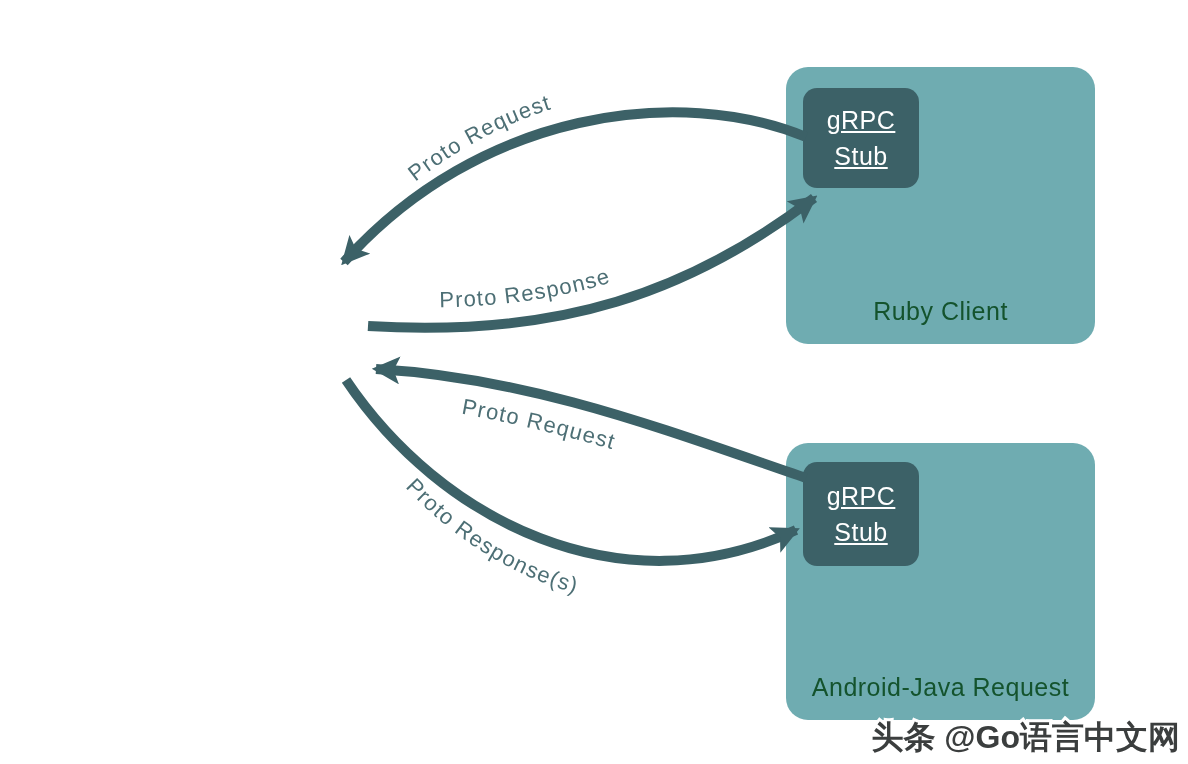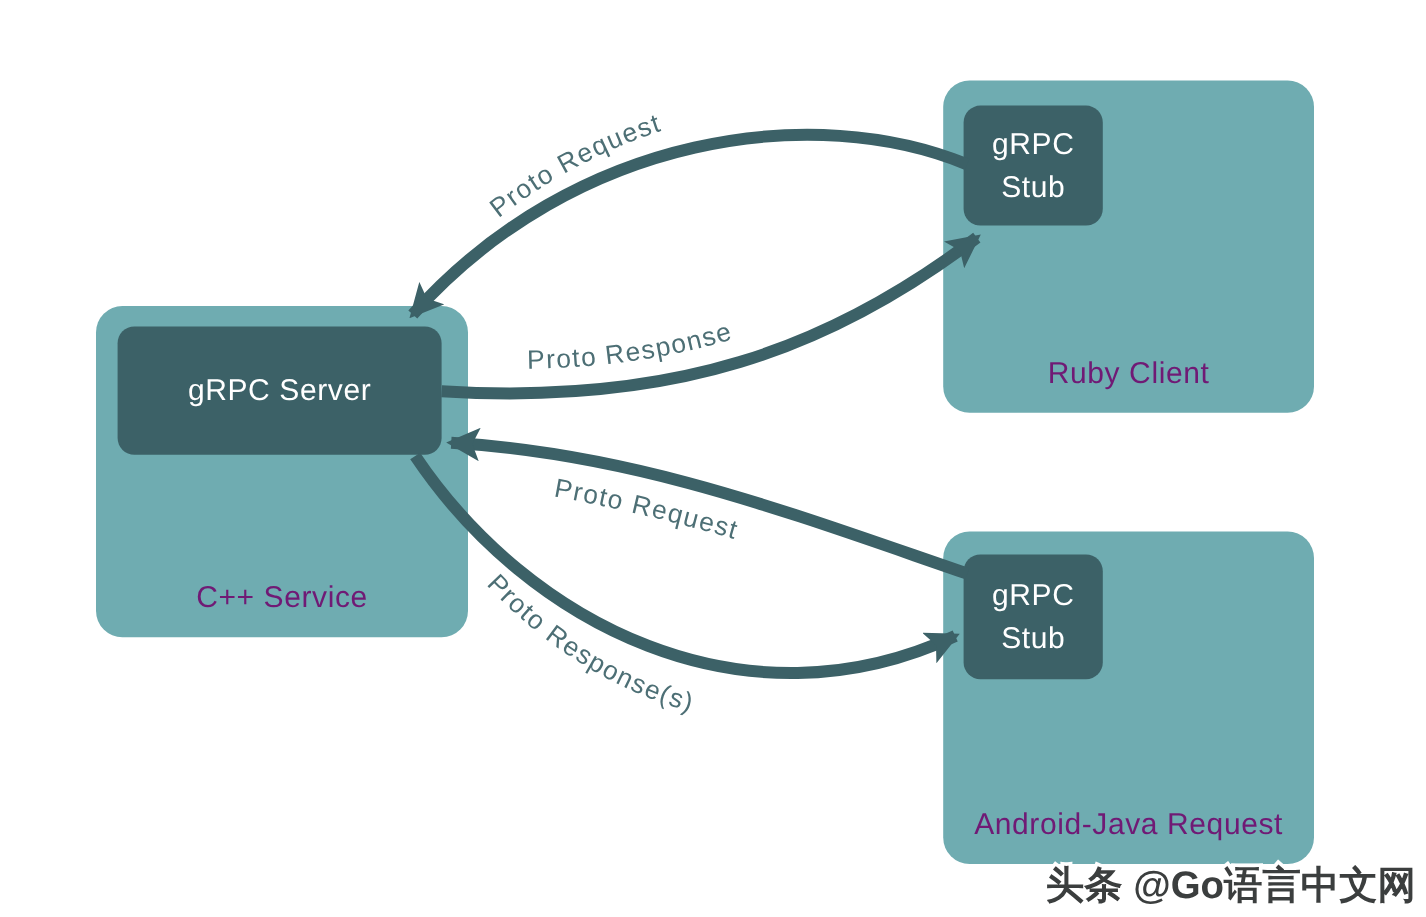--- a/index.html
+++ b/index.html
@@ -10,52 +10,46 @@
   .stage{position:absolute;left:0;top:0;width:1188px;height:764px;}
   .node{
     position:absolute;background:#6FACB1;border-radius:22px;
   }
   .node-cpp{left:80px;top:255px;width:310px;height:276px;}
   .node-ruby{left:786px;top:67px;width:309px;height:277px;}
   .node-android{left:786px;top:443px;width:309px;height:277px;}
   .inner{
     position:absolute;background:#3C6167;border-radius:14px;
     display:flex;align-items:center;justify-content:center;
-    color:#ffffff;font-size:25px;letter-spacing:0.5px;text-align:center;
+    color:#ffffff;font-size:25px;letter-spacing:0.5px;text-align:center;text-decoration:underline;
   }
   .inner-server{left:18px;top:17px;width:270px;height:107px;}
   .inner-stub{left:17px;top:21px;width:116px;height:100px;line-height:1.45;}
   .inner-stub-android{top:19px;height:104px;}
   .node-label{
     position:absolute;left:0;bottom:18px;width:100%;text-align:center;
-    color:#701a75;font-size:25px;letter-spacing:0.5px;
+    color:#14532d;font-size:25px;letter-spacing:0.5px;
   }
   svg.overlay{position:absolute;left:0;top:0;pointer-events:none;}
   .edge{fill:none;stroke:#3C6167;stroke-width:10;}
   .edge-label{
     fill:#4D6F75;font-size:22px;letter-spacing:1.2px;
     font-family:"Liberation Sans", sans-serif;
   }
   .watermark-text{
     font-family:"Liberation Sans", sans-serif;
     font-size:32px;font-weight:600;
     fill:#3B3E3E;stroke:#ffffff;stroke-width:6px;paint-order:stroke;
   }
 </style>
 </head>
 <body>
 
 <div class="stage">
 
-  <div class="node node-cpp">
-    <div class="inner inner-server">
-      <span>gRPC Server</span>
-    </div>
-    <div class="node-label">C++ Service</div>
-  </div>
 
   <div class="node node-ruby">
     <div class="inner inner-stub">
       <span>gRPC Stub</span>
     </div>
     <div class="node-label">Ruby Client</div>
   </div>
 
   <div class="node node-android">
     <div class="inner inner-stub inner-stub-android">

